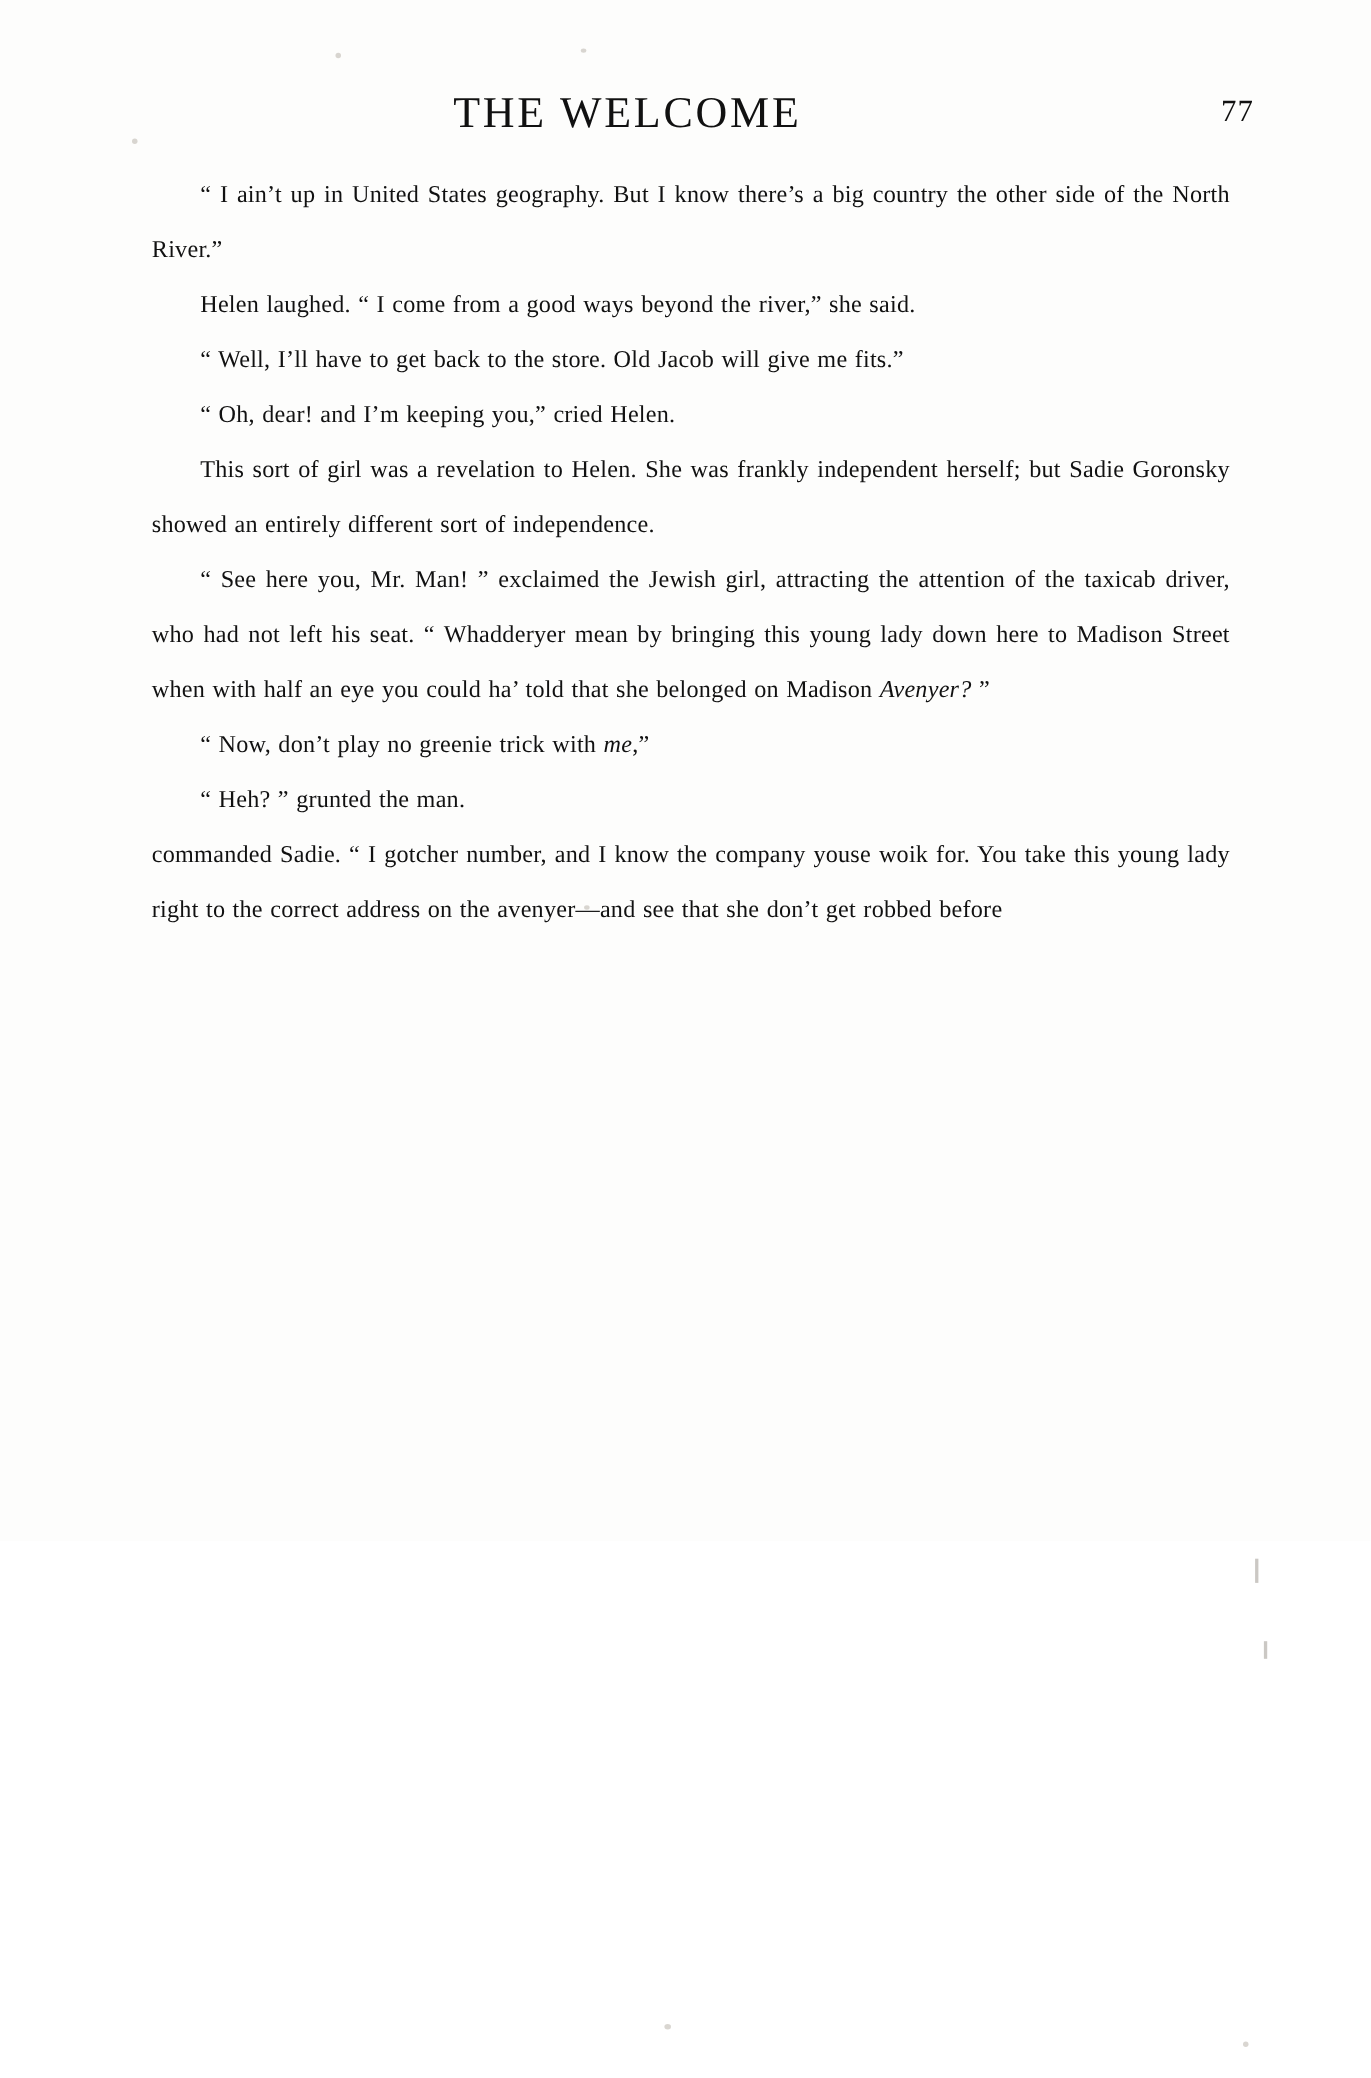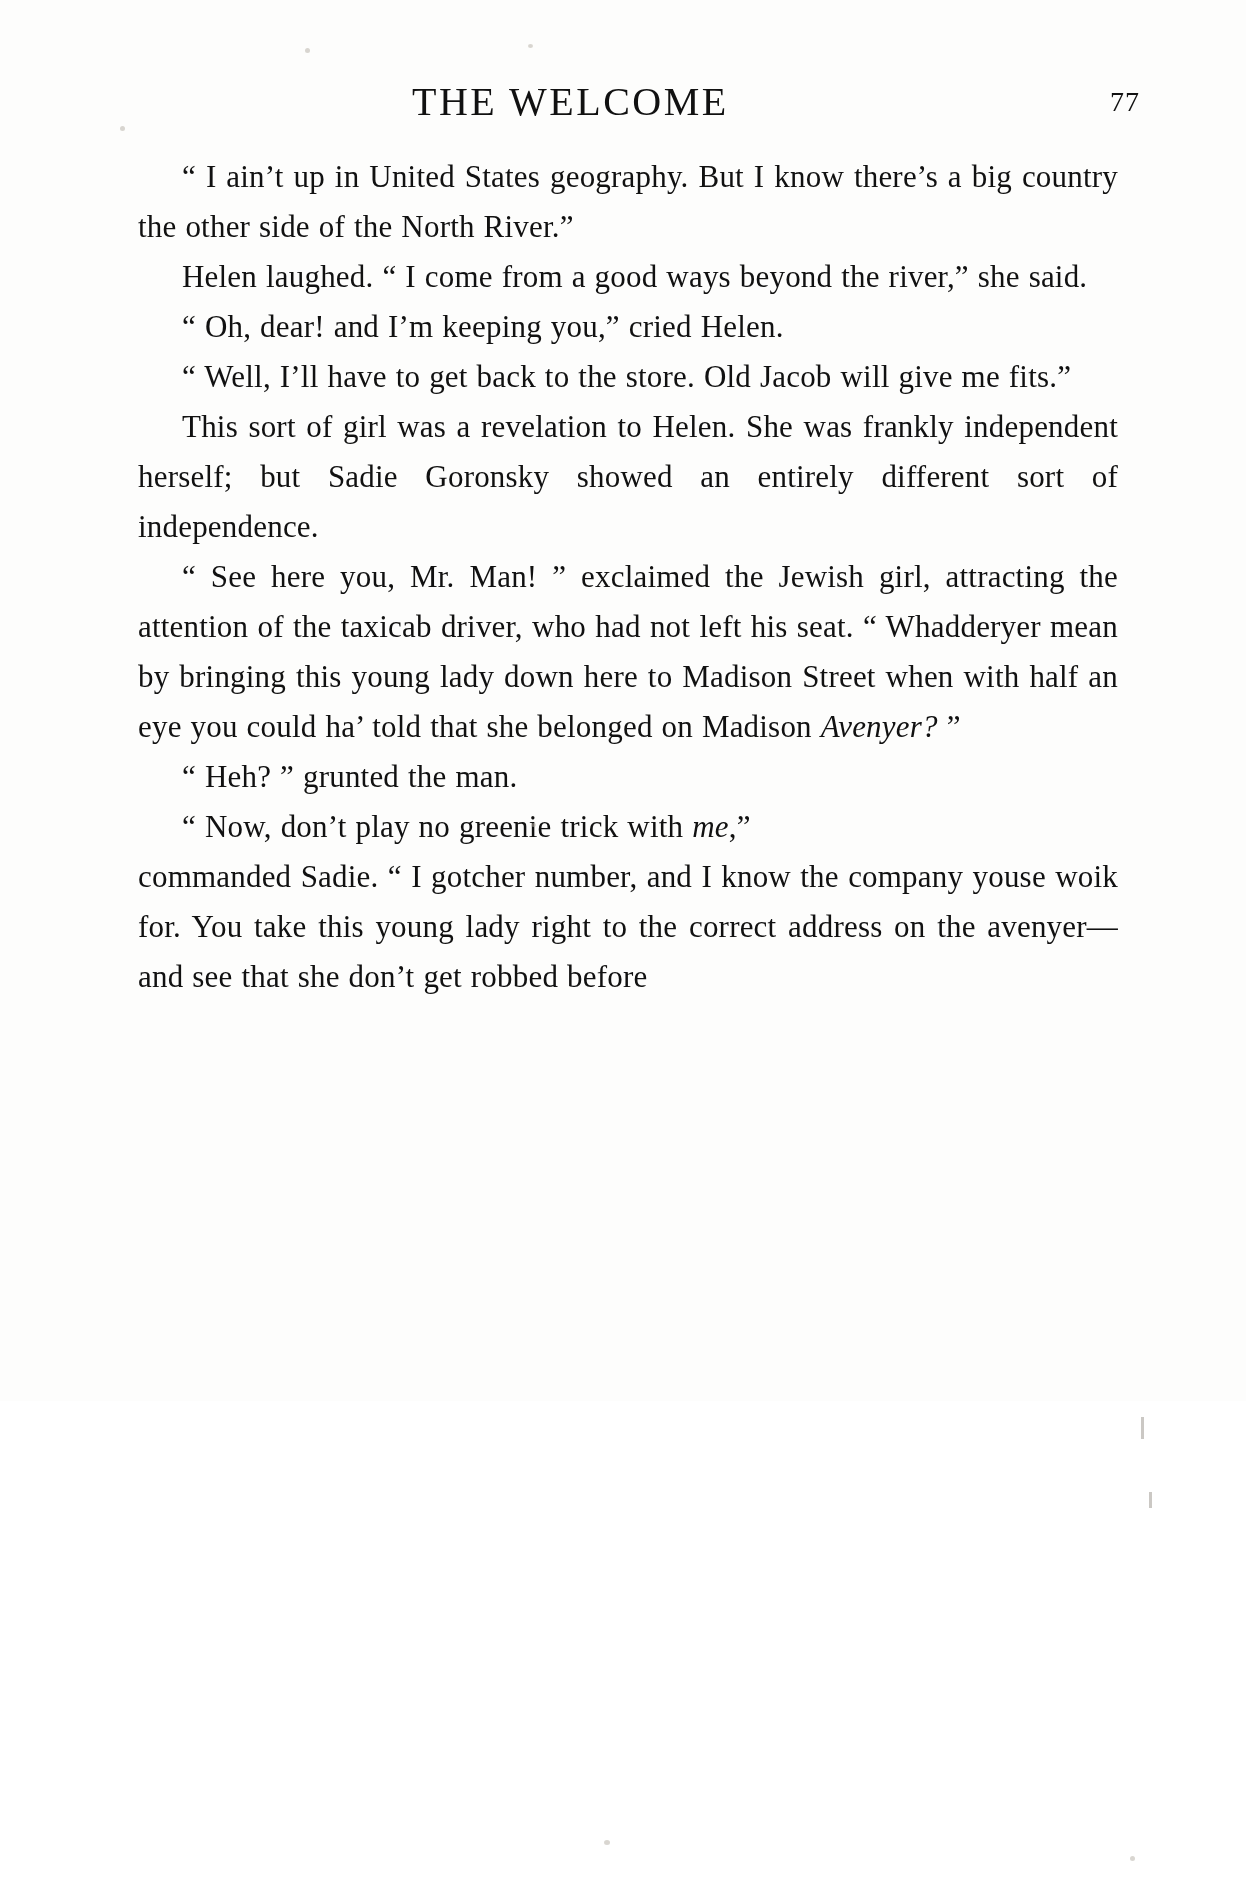--- a/index.html
+++ b/index.html
@@ -45,21 +45,21 @@
   .page-number {
     position: absolute;
     right: 28px;
     top: 8px;
     font-size: 28px;
     font-weight: 400;
     letter-spacing: 1px;
   }
   .body-text {
     width: 980px;
-    font-size: 31px;
+    font-size: 22px;
     line-height: 50px;
     text-align: justify;
     text-justify: inter-word;
     letter-spacing: 0.2px;
     word-spacing: 1px;
   }
   .body-text p {
     margin: 0;
     text-indent: 44px;
   }
@@ -89,26 +89,26 @@
   <div class="page-inner">
 
     <div class="running-head">
       <div class="head-title">THE WELCOME</div>
       <div class="page-number">77</div>
     </div>
 
     <div class="body-text">
       <p>“ I ain’t up in United States geography.  But I know there’s a big country the other side of the North River.”</p>
       <p>Helen laughed.  “ I come from a good ways beyond the river,” she said.</p>
+      <p>“ Well, I’ll have to get back to the store.  Old Jacob will give me fits.”</p>
       <p>“ Oh, dear! and I’m keeping you,” cried Helen.</p>
-      <p>“ Well, I’ll have to get back to the store.  Old Jacob will give me fits.”</p>
       <p>This sort of girl was a revelation to Helen. She was frankly independent herself; but Sadie Goronsky showed an entirely different sort of independence.</p>
       <p><span>“ See here you, Mr. Man! ” exclaimed the Jewish girl, attracting the attention of the taxicab driver, who had not left his seat.  “ Whadderyer mean by bringing this young lady down here to Madison Street when with half an eye you could ha’ told that she belonged on Madison </span><em>Avenyer?</em><span> ”</span></p>
+      <p><span>“ Now, don’t play no greenie trick with </span><em>me</em><span>,”</span></p>
       <p>“ Heh? ” grunted the man.</p>
-      <p><span>“ Now, don’t play no greenie trick with </span><em>me</em><span>,”</span></p>
       <p class="noindent">commanded Sadie.  “ I gotcher number, and I know the company youse woik for.  You take this young lady right to the correct address on the avenyer—and see that she don’t get robbed before</p>
     </div>
 
   </div>
 
   <div class="speck" style="left:305px; top:48px; width:5px; height:5px;"></div>
   <div class="speck" style="left:528px; top:44px; width:5px; height:4px;"></div>
   <div class="speck" style="left:120px; top:126px; width:5px; height:5px;"></div>
   <div class="speck" style="left:604px; top:1840px; width:6px; height:5px;"></div>
   <div class="speck" style="left:1130px; top:1856px; width:5px; height:5px;"></div>

